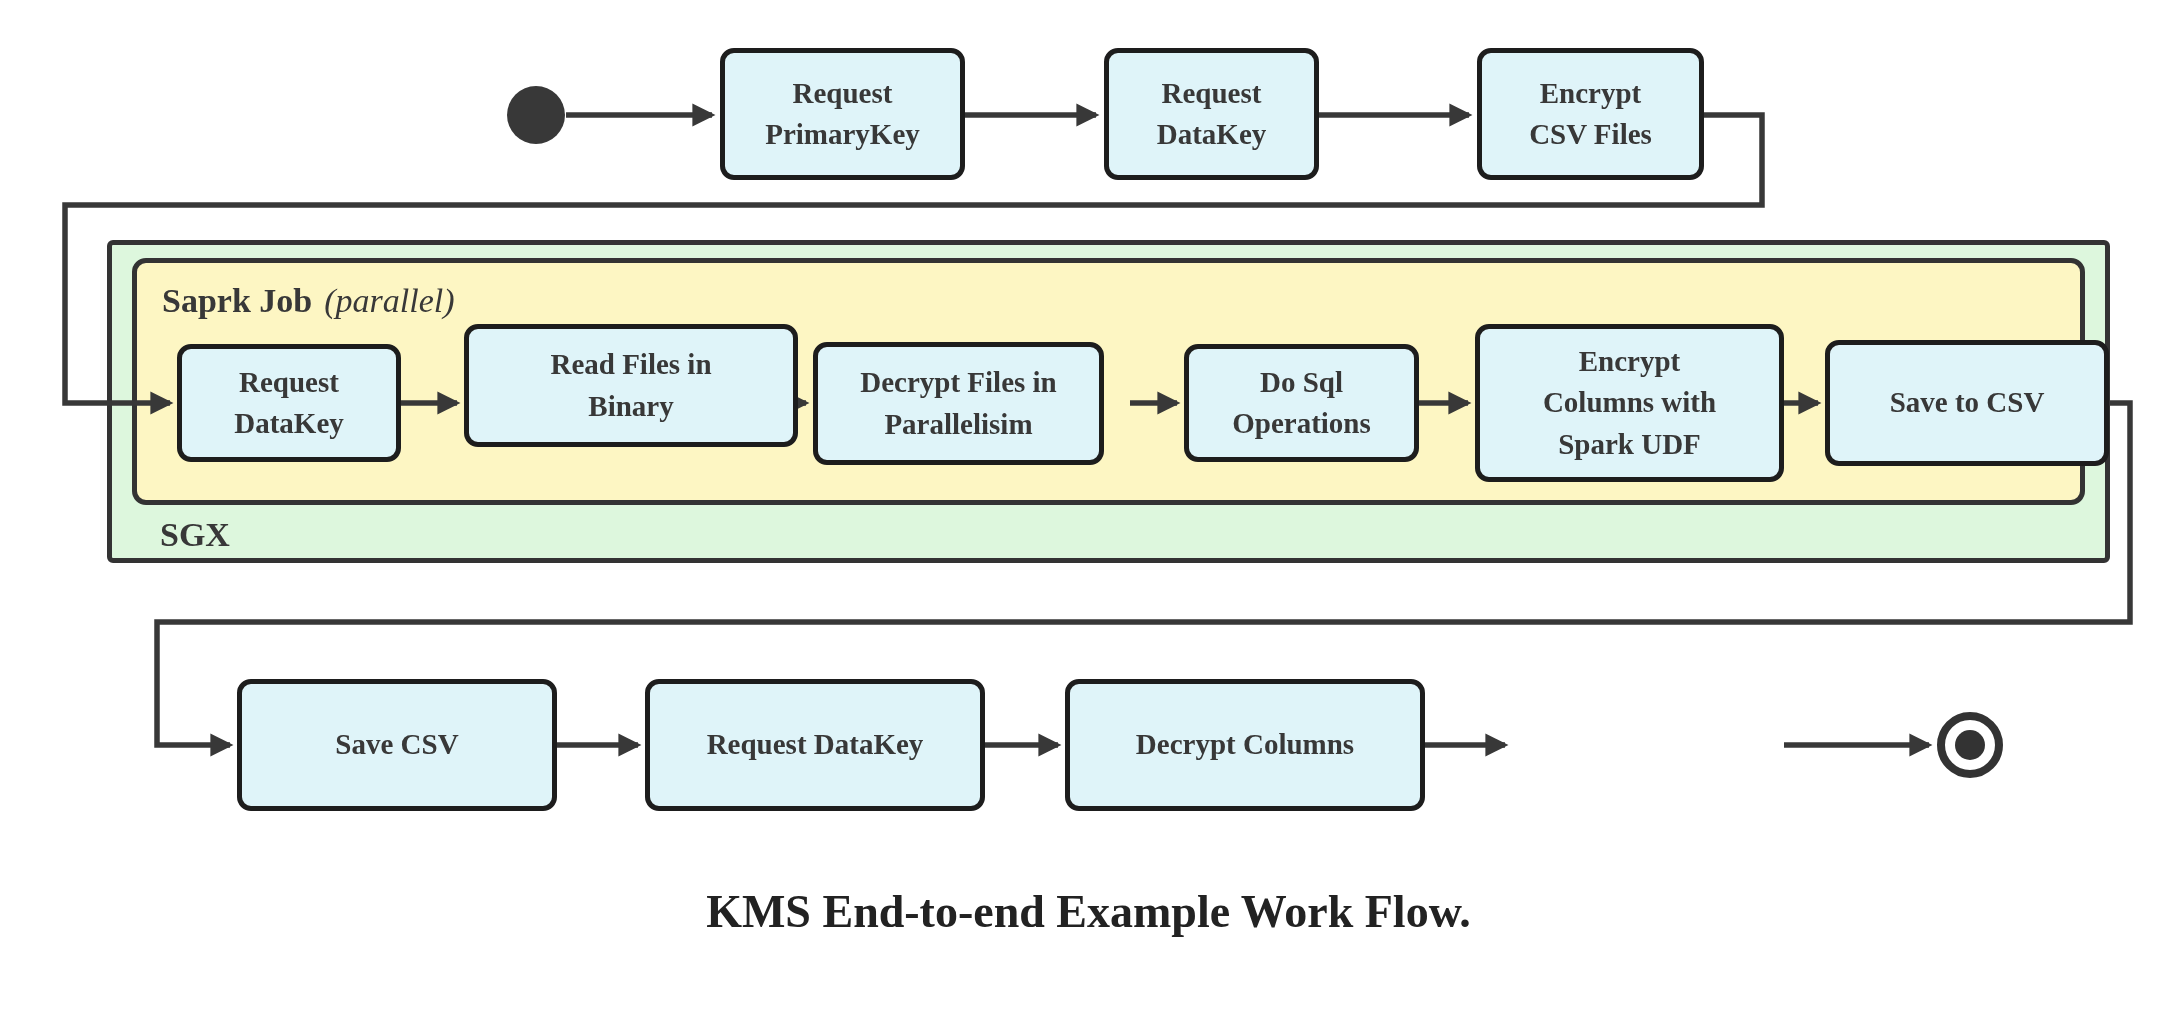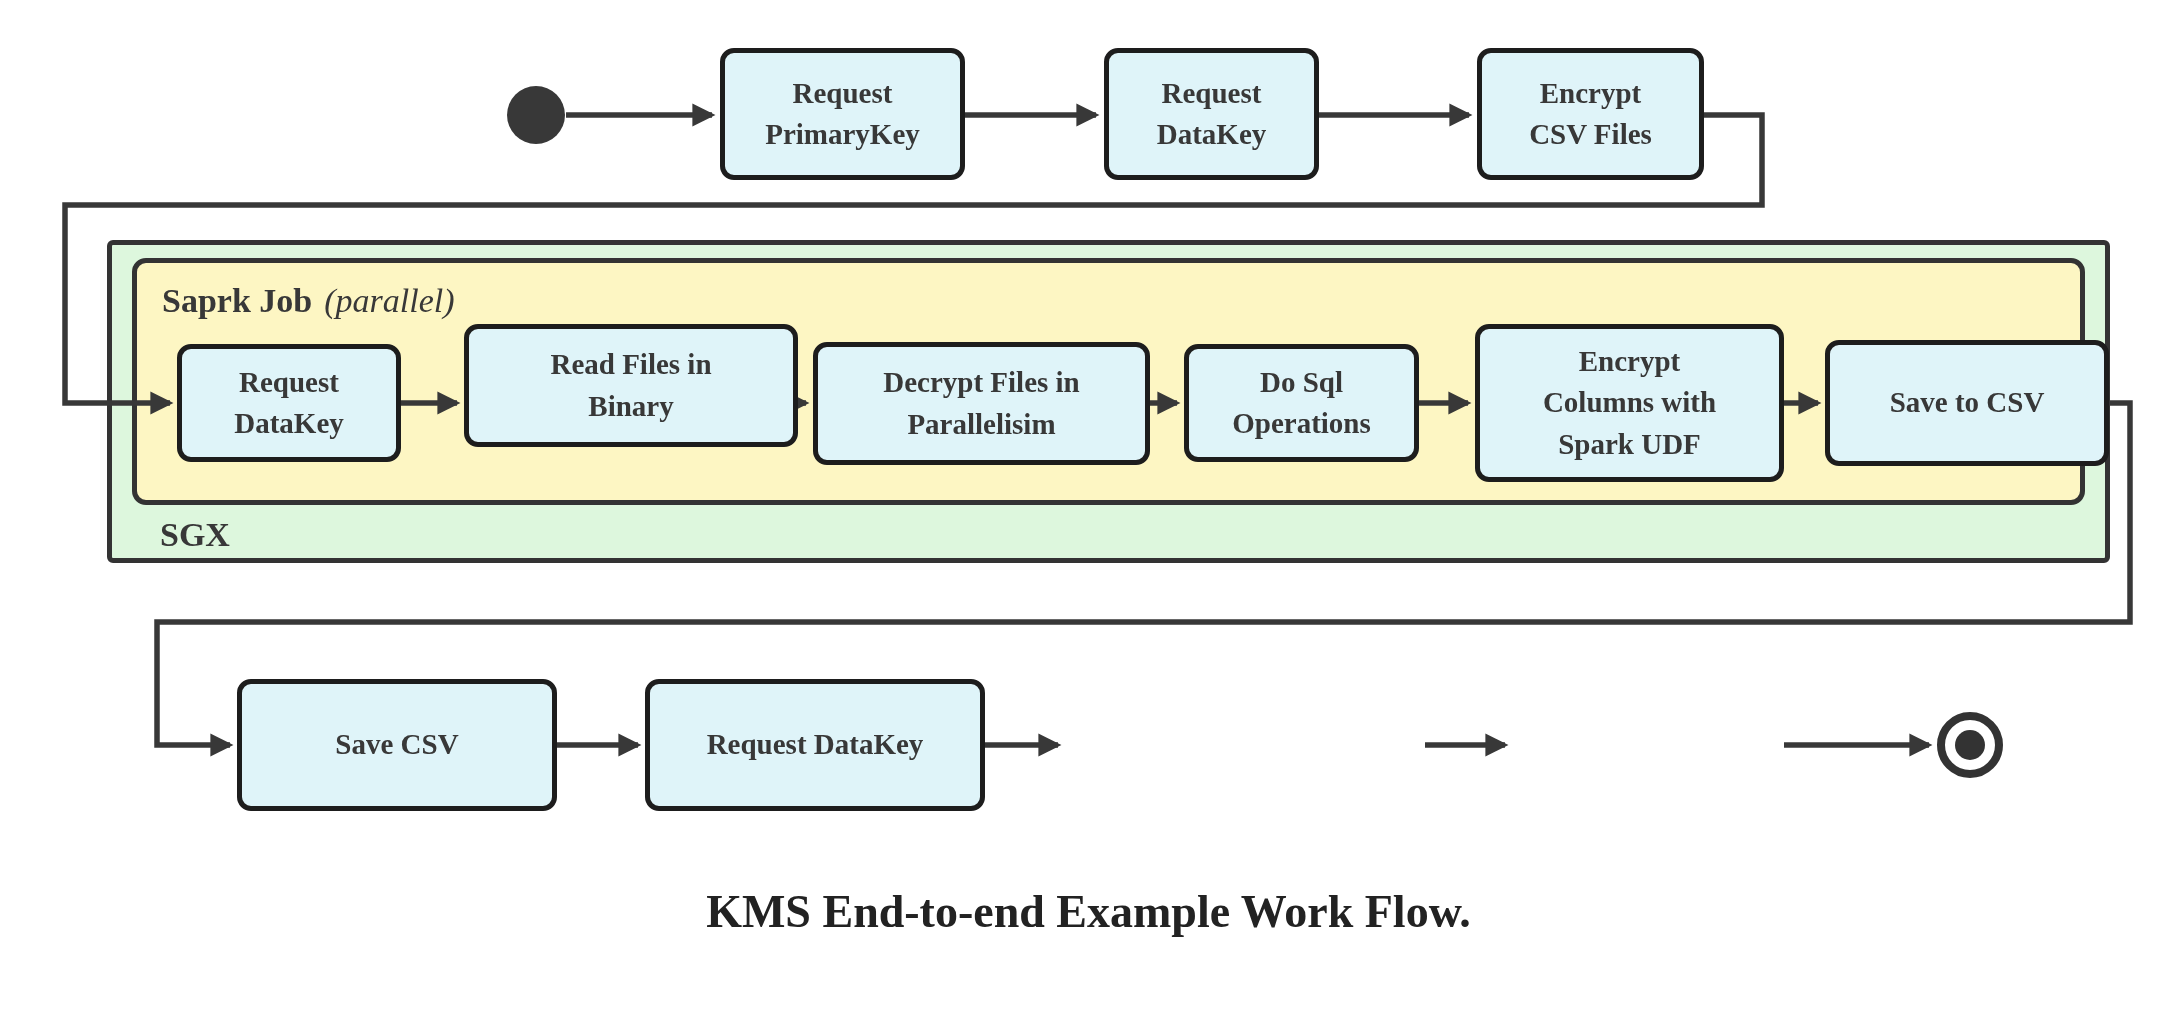--- a/index.html
+++ b/index.html
@@ -144,27 +144,28 @@
 PrimaryKey</div>
   <div class="node" style="left:1104px; top:48px; width:215px; height:132px;">Request
 DataKey</div>
   <div class="node" style="left:1477px; top:48px; width:227px; height:132px;">Encrypt
 CSV Files</div>
 
   <div class="node" style="left:177px; top:344px; width:224px; height:118px;">Request
 DataKey</div>
   <div class="node" style="left:464px; top:324px; width:334px; height:123px;">Read Files in
 Binary</div>
-  <div class="node" style="left:813px; top:342px; width:337px; height:123px;">Decrypt Files in
+  <div class="node" style="left:813px; top:342px; width:291px; height:123px;">Decrypt Files in
 Parallelisim</div>
   <div class="node" style="left:1184px; top:344px; width:235px; height:118px;">Do Sql
 Operations</div>
   <div class="node" style="left:1475px; top:324px; width:309px; height:158px;">Encrypt
 Columns with
 Spark UDF</div>
   <div class="node" style="left:1825px; top:340px; width:284px; height:126px;">Save to CSV</div>
 
   <div class="node" style="left:237px; top:679px; width:320px; height:132px;">Save CSV</div>
   <div class="node" style="left:645px; top:679px; width:340px; height:132px;">Request DataKey</div>
+  <div class="node" style="left:1065px; top:679px; width:360px; height:132px;">Decrypt Columns</div>
 
   <div class="caption">KMS End-to-end Example Work Flow.</div>
 
 </div>
 
 </body></html>

